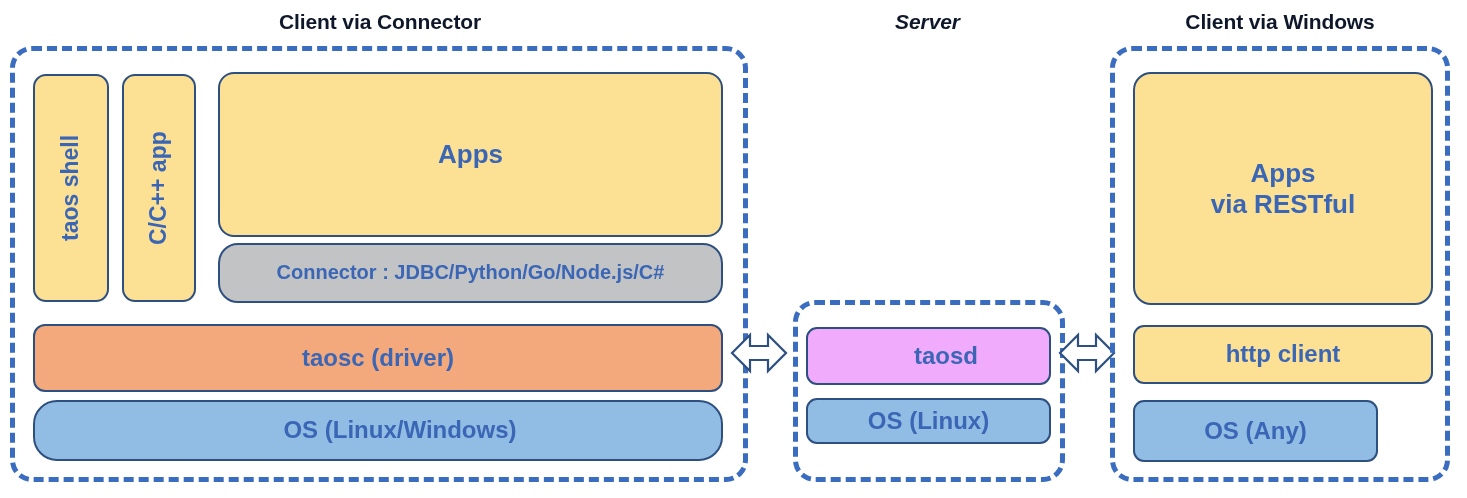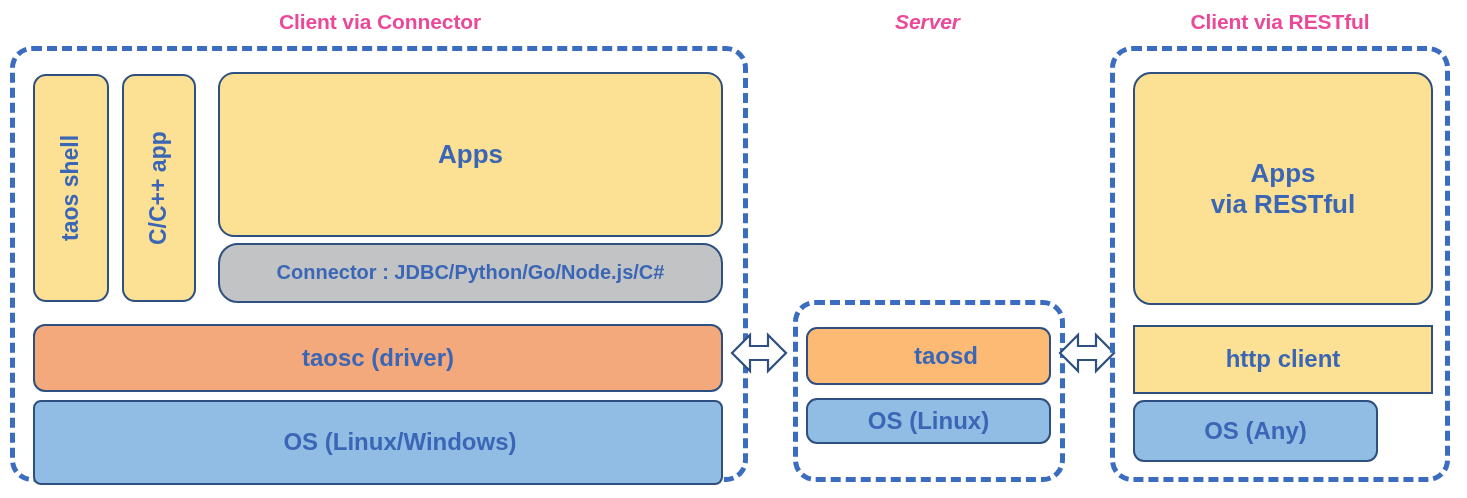--- a/index.html
+++ b/index.html
@@ -11,21 +11,21 @@
     width: 1467px;
     height: 498px;
     position: relative;
     overflow: hidden;
     font-family: "Liberation Sans", sans-serif;
   }
 
   
   .section-title {
     position: absolute;
-    color: #ec4899;
+    color: #0f172a;
     font-weight: bold;
     font-size: 21px;
     line-height: 26px;
     text-align: center;
     white-space: nowrap;
     letter-spacing: -0.1px;
   }
   #title-connector { left: 0px;    top: 9px;  width: 760px; }
   #title-server    { left: 790px;  top: 9px;  width: 275px; font-style: italic; }
   #title-restful   { left: 1110px; top: 9px;  width: 340px; }
@@ -51,63 +51,63 @@
     font-weight: bold;
     display: flex;
     align-items: center;
     justify-content: center;
     text-align: center;
     line-height: 1.18;
   }
   .fill-yellow { background: #FCE194; }
   .fill-orange { background: #F4A97C; }
   .fill-blue   { background: #91BDE5; }
-  .fill-green  { background: #fdba74; padding-left: 35px; }
+  .fill-green  { background: #f0abfc; padding-left: 35px; }
   .fill-gray   { background: #C2C3C5; }
 
   .vertical {
     writing-mode: vertical-rl;
     transform: rotate(180deg);
   }
 
   
   #blk-taos-shell  { left: 33px;  top: 74px;  width: 76px;  height: 228px; font-size: 23px; border-radius: 13px; }
   #blk-cpp-app     { left: 122px; top: 74px;  width: 74px;  height: 228px; font-size: 23px; border-radius: 13px; }
   #blk-apps        { left: 218px; top: 72px;  width: 505px; height: 165px; font-size: 26px; border-radius: 16px; }
   #blk-connector   { left: 218px; top: 243px; width: 505px; height: 60px;  font-size: 20px; border-radius: 20px; }
   #blk-taosc       { left: 33px;  top: 324px; width: 690px; height: 68px;  font-size: 24px; border-radius: 12px; }
-  #blk-os-linwin   { left: 33px;  top: 400px; width: 690px; height: 85px;  font-size: 24px; border-radius: 8px; padding-left: 44px; }
+  #blk-os-linwin   { left: 33px;  top: 400px; width: 690px; height: 61px;  font-size: 24px; border-radius: 24px; padding-left: 44px; }
 
   
   #blk-taosd       { left: 806px; top: 327px; width: 245px; height: 58px; font-size: 24px; border-radius: 11px; }
   #blk-os-linux    { left: 806px; top: 398px; width: 245px; height: 46px; font-size: 24px; border-radius: 11px; }
 
   
   #blk-apps-rest   { left: 1133px; top: 72px;  width: 300px; height: 233px; font-size: 26px; border-radius: 18px; }
-  #blk-http-client { left: 1133px; top: 325px; width: 300px; height: 69px;  font-size: 24px; border-radius: 0; }
+  #blk-http-client { left: 1133px; top: 325px; width: 300px; height: 59px;  font-size: 24px; border-radius: 11px; }
   #blk-os-any      { left: 1133px; top: 400px; width: 245px; height: 62px;  font-size: 24px; border-radius: 11px; }
 
   
   .arrow {
     position: absolute;
     width: 58px;
     height: 56px;
   }
   #arrow-left  { left: 730px;  top: 325px; }
   #arrow-right { left: 1058px; top: 325px; }
   .arrow svg { display: block; width: 100%; height: 100%; }
 </style>
 </head>
 <body>
 
 <div class="section-title" id="title-connector">Client via Connector</div>
 
 <div class="section-title" id="title-server">Server</div>
 
-<div class="section-title" id="title-restful">Client via RESTful</div>
+<div class="section-title" id="title-restful">Client via Windows</div>
 
 <div class="group" id="group-connector"></div>
 
 <div class="block fill-yellow vertical" id="blk-taos-shell">taos shell</div>
 
 <div class="block fill-yellow vertical" id="blk-cpp-app">C/C++ app</div>
 
 <div class="block fill-yellow" id="blk-apps">Apps</div>
 
 <div class="block fill-gray" id="blk-connector">Connector : JDBC/Python/Go/Node.js/C#</div>

